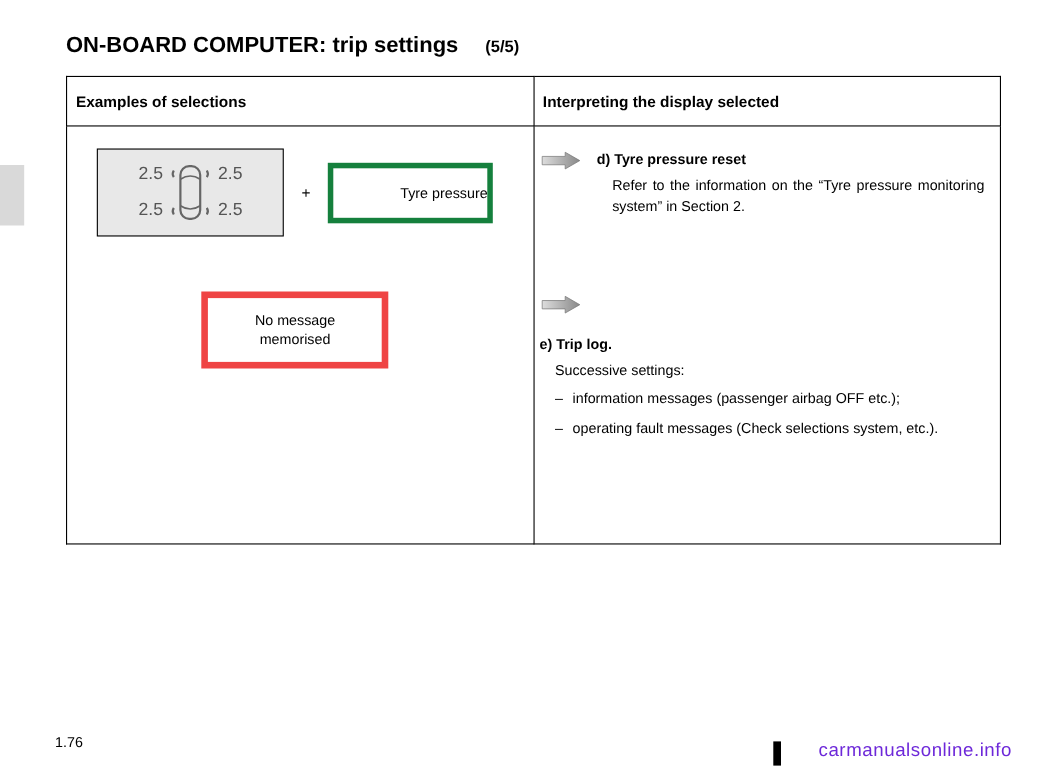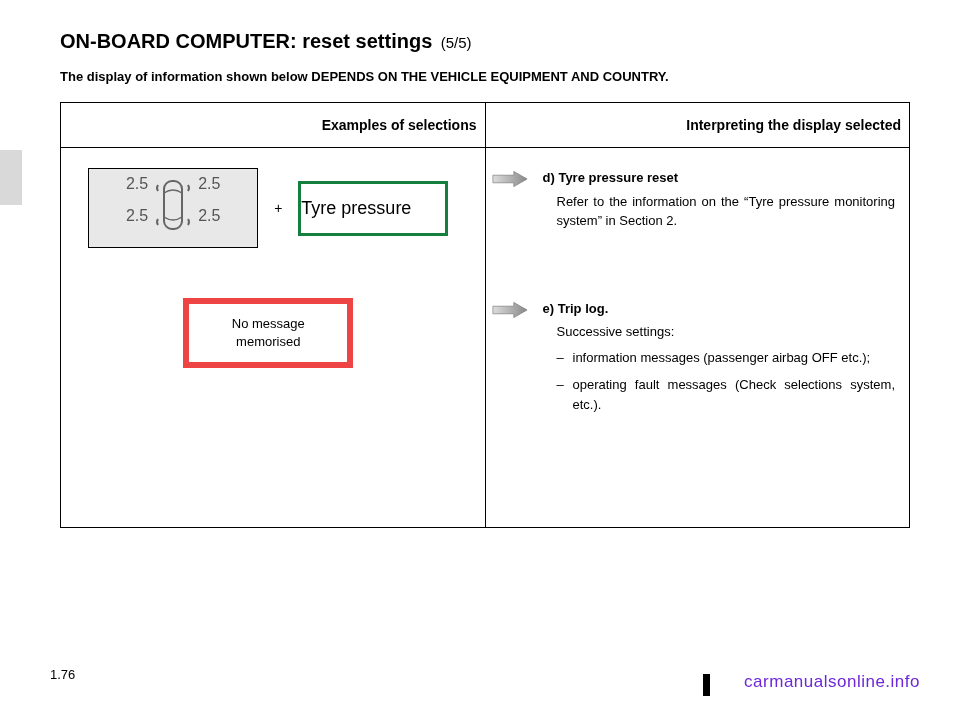--- a/index.html
+++ b/index.html
@@ -29,39 +29,39 @@
     .title-row {
       margin-bottom: 16px;
     }
     .title-main {
       font-size: 20px;
       font-weight: bold;
       display: inline;
     }
     .title-sub {
       font-size: 15px;
-      font-weight: normal;
+      font-weight: bold;
       display: inline;
-      margin-left: 4px;
+      margin-left: 20px;
     }
     .note {
       font-size: 13px;
       font-weight: bold;
       margin-bottom: 18px;
     }
     .main-table {
       width: 100%;
       border: 1.5px solid #000;
       border-collapse: collapse;
     }
     .main-table th {
       border: 1.5px solid #000;
       font-size: 14px;
       font-weight: bold;
-      text-align: right;
+      text-align: left;
       padding: 14px 8px;
       width: 50%;
     }
     .main-table td {
       border: 1.5px solid #000;
       vertical-align: top;
       padding: 20px 14px 24px 5px;
       height: 380px;
     }
     .left-cell {
@@ -81,21 +81,21 @@
       align-items: center;
       justify-content: center;
       position: relative;
     }
     .tyre-box {
       width: 170px;
       height: 80px;
       padding: 6px;
       display: flex;
       justify-content: center;
-      align-items: flex-start;
+      align-items: center;
       gap: 6px;
     }
     .tyre-vals-left, .tyre-vals-right {
       display: flex;
       flex-direction: column;
       gap: 14px;
       font-size: 16px;
       color: #555;
       font-family: Arial, sans-serif;
     }
@@ -104,25 +104,25 @@
       height: 60px;
     }
     .plus {
       font-size: 14px;
       margin: 0 6px;
     }
     .label-box {
       width: 150px;
       height: 55px;
       background: #fff;
-      border: 3px solid #15803d;
-      display: flex;
-      align-items: center;
-      justify-content: flex-start;
-      font-size: 18px;
+      border: 5px solid #15803d;
+      display: flex;
+      align-items: center;
+      justify-content: flex-end;
+      font-size: 13px;
     }
     .msg-box {
       width: 170px;
       height: 70px;
       background: #fff;
       border: 6px solid #ef4444;
       display: inline-flex;
       flex-direction: column;
       align-items: center;
       justify-content: center;
@@ -134,20 +134,21 @@
       font-size: 13px;
       line-height: 1.5;
     }
     .entry {
       display: flex;
       gap: 12px;
       margin-bottom: 68px;
     }
     .entry:last-child {
       margin-bottom: 0;
+      flex-direction: column;
     }
     .arrow-col {
       flex-shrink: 0;
       width: 40px;
       padding-top: 2px;
     }
     .arrow-svg {
       width: 38px;
       height: 18px;
     }
@@ -207,25 +208,24 @@
     }
   </style>
 </head>
 <body>
 
 <div class="side-tab"></div>
 
 <div class="page">
 
   <div class="title-row">
-    <span class="title-main">ON-BOARD COMPUTER: reset settings</span>
+    <span class="title-main">ON-BOARD COMPUTER: trip settings</span>
     <span class="title-sub">(5/5)</span>
   </div>
 
-  <div class="note">The display of information shown below DEPENDS ON THE VEHICLE EQUIPMENT AND COUNTRY.</div>
 
   <table class="main-table">
     <thead>
       <tr>
         <th>Examples of selections</th>
         <th>Interpreting the display selected</th>
       </tr>
     </thead>
     <tbody>
       <tr>

